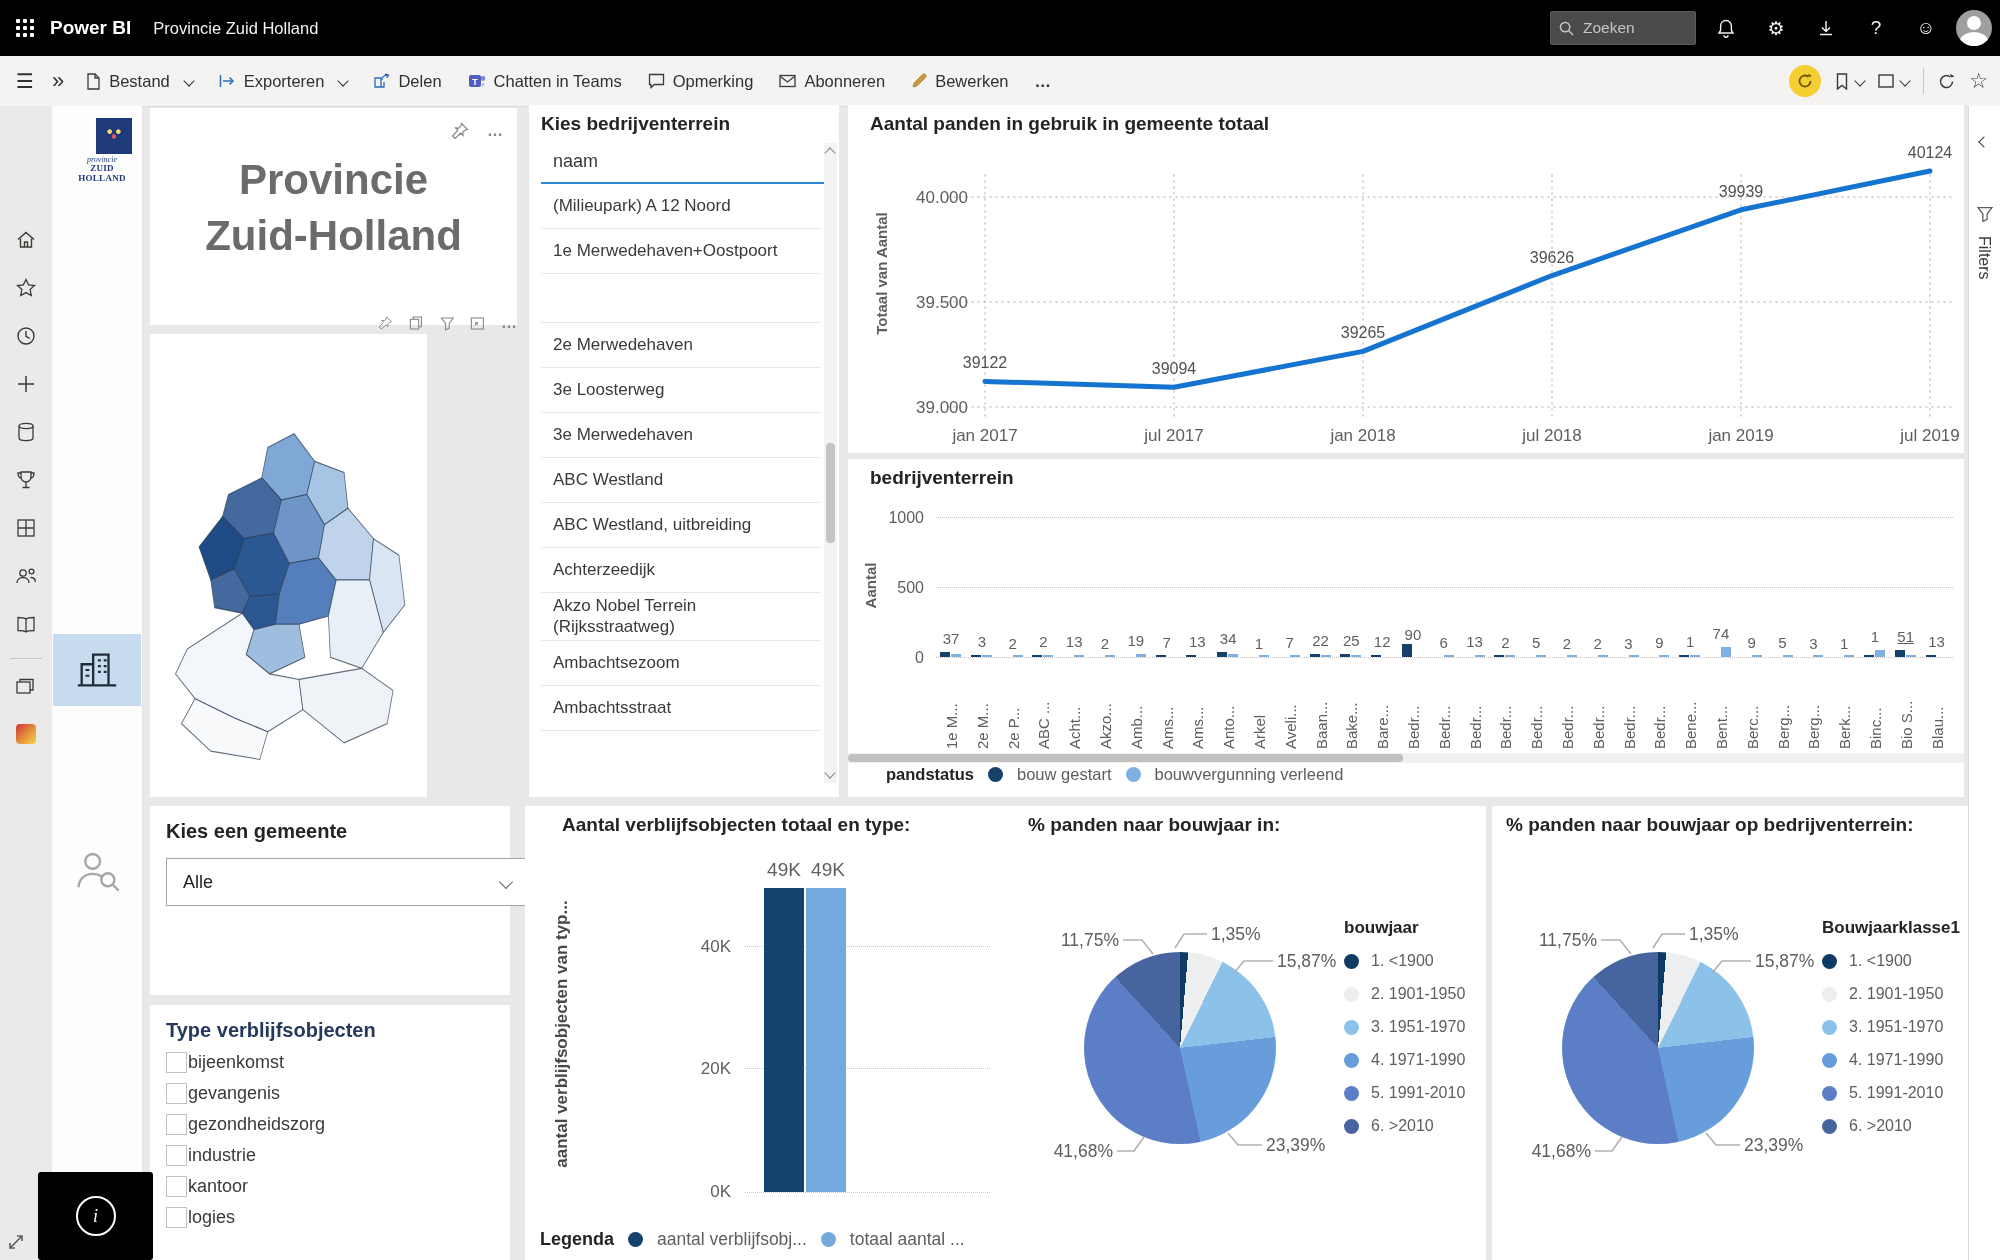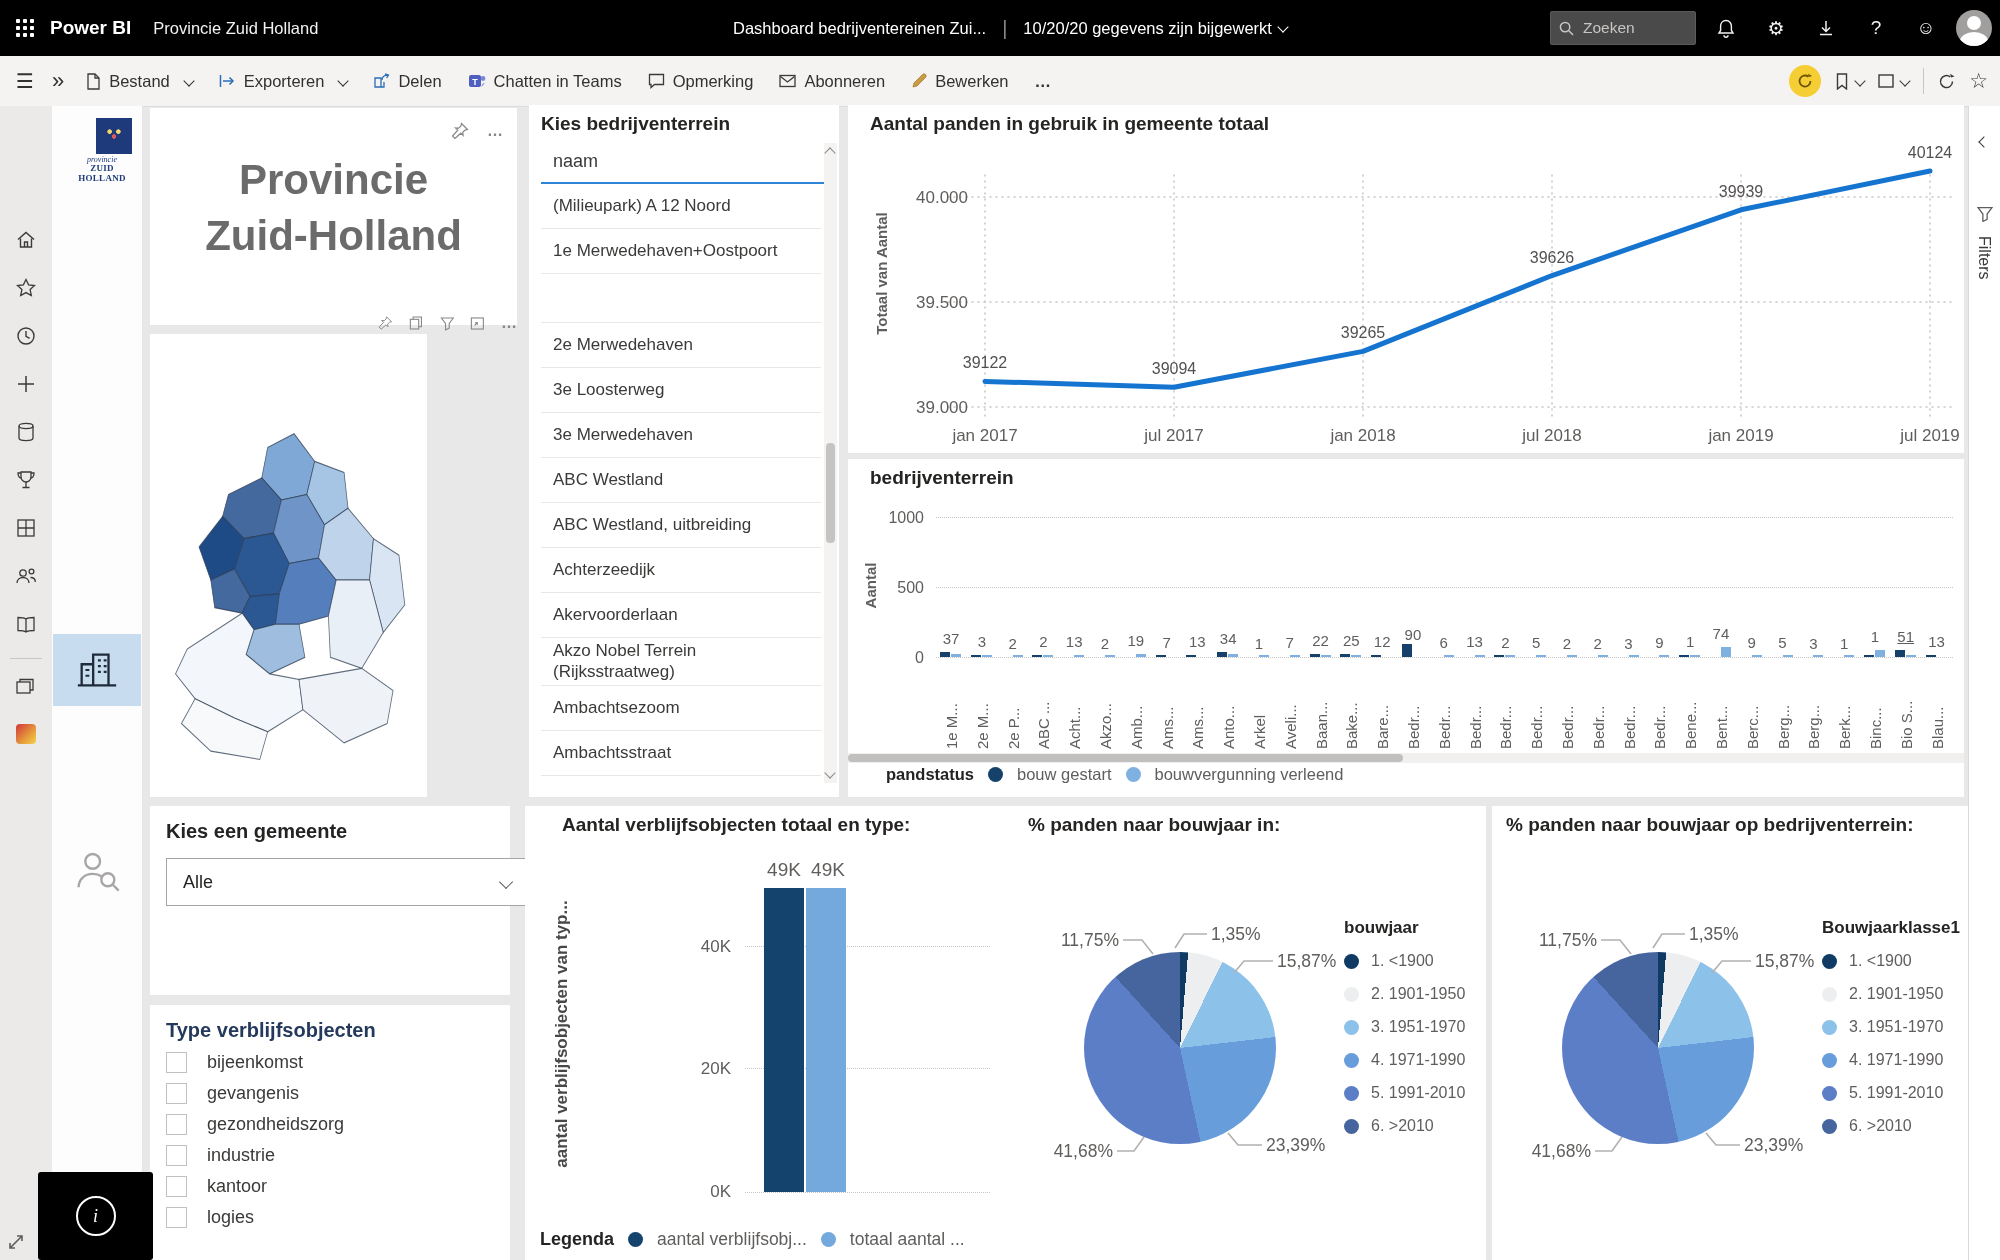--- a/index.html
+++ b/index.html
@@ -76,21 +76,21 @@
   #list-scroll{position:absolute;right:2px;top:38px;width:13px;height:640px;background:#f4f3f2;}
   #list-thumb{position:absolute;left:2px;top:300px;width:9px;height:100px;background:#c6c4c2;border-radius:4px;}
   #list-scroll .chev{position:absolute;left:2px;color:#8a8886;margin:0;}
   
   #gemeente-card{left:150px;top:806px;width:360px;height:189px;}
   #gemeente-card .card-title{margin:14px 0 0 16px;font-size:20px;}
   #gemeente-dd{position:absolute;left:16px;top:52px;width:328px;height:46px;border:1px solid #a6a4a2;display:flex;align-items:center;justify-content:space-between;padding:0 16px;font-size:18px;color:#252423;cursor:pointer;background:#fff;}
   #gemeente-dd .chev{color:#605e5c;margin:0;}
   #type-card{left:150px;top:1005px;width:360px;height:255px;}
   #type-card .card-title{margin:14px 0 10px 16px;font-size:20px;color:#24395b;}
-  .chk-row{display:flex;align-items:center;gap:20px;margin:0 0 10px 16px;cursor:pointer;}
+  .chk-row{display:flex;align-items:center;gap:1px;margin:0 0 10px 16px;cursor:pointer;}
   .chk-box{width:19px;height:19px;border:1px solid #c3c1bf;background:#fff;flex:0 0 auto;}
   .chk-label{font-size:18px;color:#3b3a39;}
   
   #line-card{left:848px;top:105px;width:1116px;height:348px;}
   #line-card .card-title{margin:8px 0 0 22px;}
   #line-svg{position:absolute;left:0;top:34px;}
   #line-ylab{position:absolute;left:-52px;top:160px;width:170px;text-align:center;transform:rotate(-90deg);font-size:15px;font-weight:700;color:#605e5c;}
   .grid{stroke:#c8c6c4;stroke-width:1.5;stroke-dasharray:1,5;stroke-linecap:round;fill:none;}
   .tick{font-size:17px;fill:#605e5c;}
   .dlabel{font-size:16px;fill:#535150;}
@@ -154,25 +154,20 @@
         <span></span>
         <span></span>
         <span></span>
         <span></span>
         <span></span>
         <span></span>
       </div>
     </div>
   <div class="pbi-brand" data-name="powerbi-logo">Power BI</div>
   <div class="pbi-ws" data-name="workspace-name">Provincie Zuid Holland</div>
-  <div id="topbar-center">
-    <span data-name="dashboard-title">Dashboard bedrijventereinen Zui...</span>
-    <span class="sep" data-name="divider">|</span>
-    <span data-name="data-updated-dropdown"><span>10/20/20 gegevens zijn bijgewerkt</span><span class="chev" data-name="chevron-down-icon"></span></span>
-  </div>
   <div id="topbar-right">
     <div id="searchbox" data-name="search-box">
       <svg class="ic" data-name="search-icon" width="15" height="15" viewBox="0 0 16 16">
           <circle cx="6.5" cy="6.5" r="5" fill="none" stroke="#c8c6c4" stroke-width="1.6"></circle>
           <line x1="10.5" y1="10.5" x2="15" y2="15" stroke="#c8c6c4" stroke-width="1.6"></line>
         </svg>
       <input data-name="search-input" placeholder="Zoeken" style="">
     </div>
     <div class="tb-icon" data-name="notifications-bell-icon">
         <svg class="ic" width="18" height="19" viewBox="0 0 18 19">
@@ -455,23 +450,20 @@
         <span>3e Merwedehaven</span>
       </div>
       <div class="list-row" data-name="list-item">
         <span>ABC Westland</span>
       </div>
       <div class="list-row" data-name="list-item">
         <span>ABC Westland, uitbreiding</span>
       </div>
       <div class="list-row" data-name="list-item">
         <span>Achterzeedijk</span>
-      </div>
-      <div class="list-row" data-name="list-item">
-        <span>Akervoorderlaan</span>
       </div>
       <div class="list-row" data-name="list-item">
         <span>Akzo Nobel Terrein (Rijksstraatweg)</span>
       </div>
       <div class="list-row" data-name="list-item">
         <span>Ambachtsezoom</span>
       </div>
       <div class="list-row" data-name="list-item">
         <span>Ambachtsstraat</span>
       </div>

